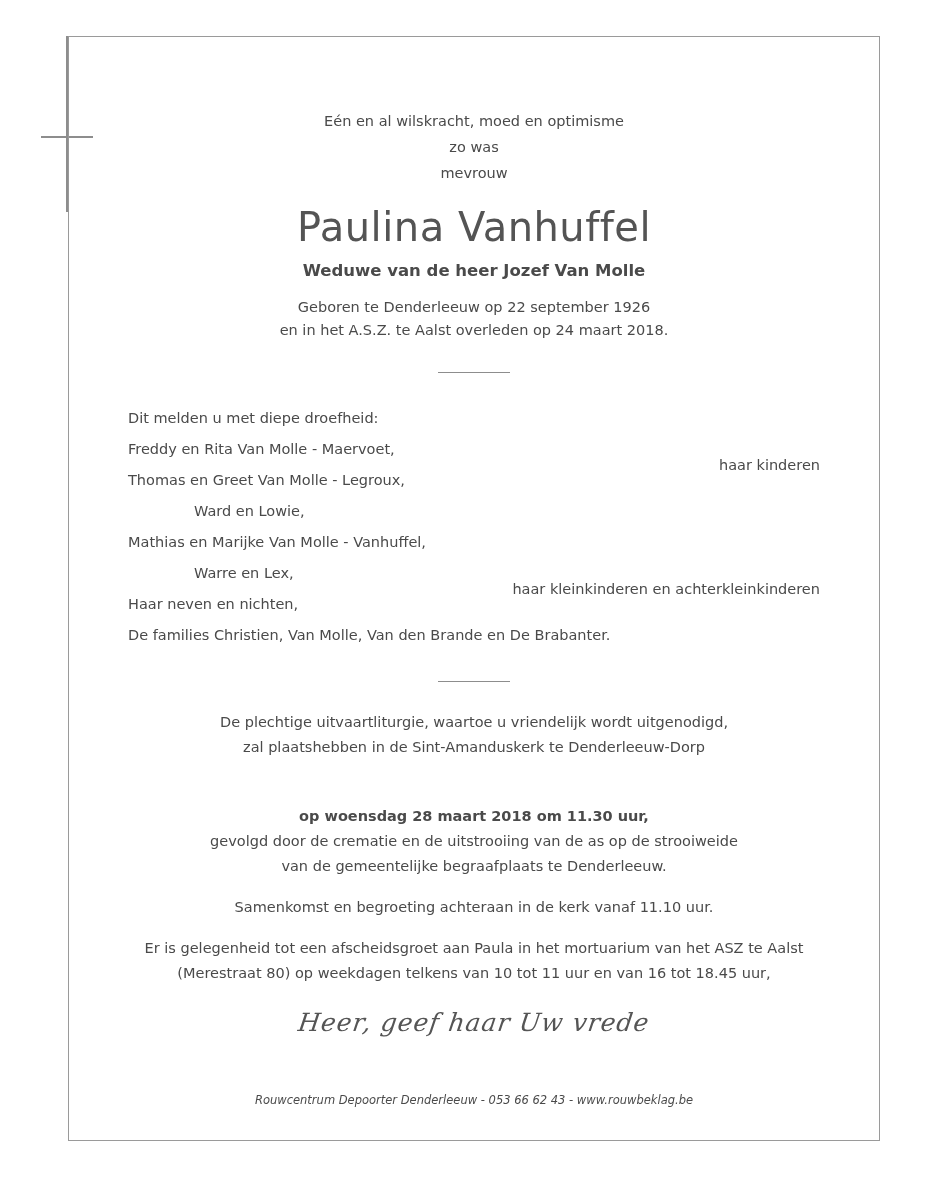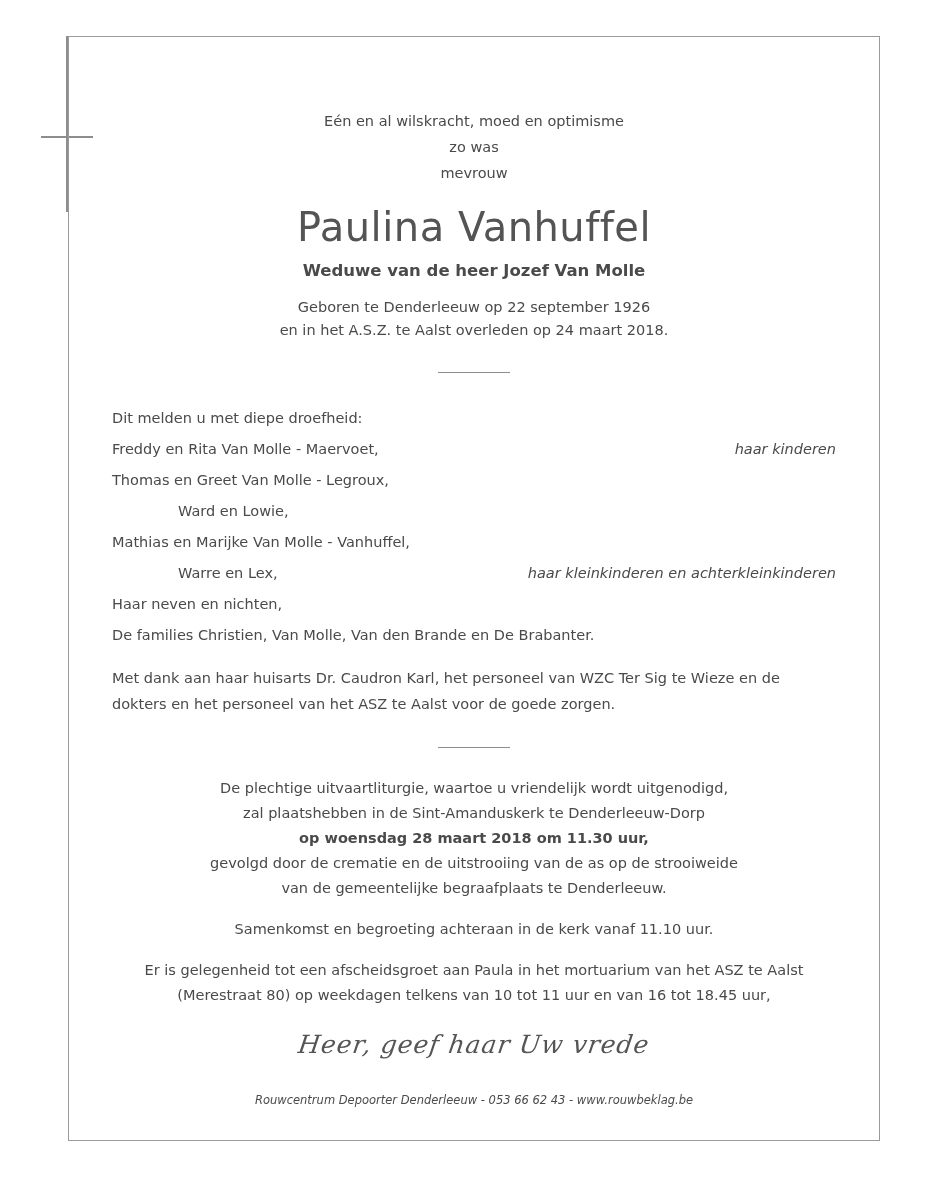--- a/index.html
+++ b/index.html
@@ -52,21 +52,21 @@
     background: #8d8d8d;
   }
 
   .content {
     position: absolute;
     left: 68px;
     top: 36px;
     width: 812px;
     height: 1105px;
     box-sizing: border-box;
-    padding: 0 44px;
+    padding: 0 60px;
   }
 
   .center { text-align: center; }
 
   .intro-line {
     font-size: 14.5px;
     line-height: 26px;
     color: #4a4a4a;
   }
   .intro-top { margin-top: 72px; }
@@ -108,42 +108,41 @@
   }
   .family-row {
     position: relative;
     display: block;
   }
   .family-row .left { display: inline-block; }
   .family-row .indent { padding-left: 66px; }
   .family-row .right {
     position: absolute;
     right: 0;
-    top: 0;
-    font-style: italic;
+    top: 16px;
     white-space: nowrap;
   }
   .family-row .right.mid {
     right: 0;
     padding-right: 0;
   }
 
   .thanks {
     margin-top: 14px;
     font-size: 14.5px;
     line-height: 26px;
     text-align: left;
   }
 
   .service-block {
     margin-top: 28px;
     font-size: 14.5px;
     line-height: 25px;
   }
-  .service-block .bold { font-weight: bold; }
+  .service-block .bold { font-weight: bold; margin-top: 44px; }
   .para-gap { margin-top: 16px; }
 
   .prayer {
     margin-top: 22px;
     font-family: "DejaVu Serif", serif;
     font-style: italic;
     font-size: 25px;
     color: #555555;
     letter-spacing: 1px;
     transform: skewX(-8deg);
@@ -216,21 +215,20 @@
     </div>
 
     <div class="family-row">
       <span class="left">Haar neven en nichten,</span>
     </div>
 
     <div class="family-row">
       <span class="left">De families Christien, Van Molle, Van den Brande en De Brabanter.</span>
     </div>
 
-    <div class="thanks">Met dank aan haar huisarts Dr. Caudron Karl, het personeel van WZC Ter Sig te Wieze en de dokters en het personeel van het ASZ te Aalst voor de goede zorgen.</div>
   </div>
 
   <div class="divider"></div>
 
   <div class="center service-block">
     <div>De plechtige uitvaartliturgie, waartoe u vriendelijk wordt uitgenodigd,</div>
     <div>zal plaatshebben in de Sint-Amanduskerk te Denderleeuw-Dorp</div>
     <div class="bold">op woensdag 28 maart 2018 om 11.30 uur,</div>
     <div>gevolgd door de crematie en de uitstrooiing van de as op de strooiweide</div>
     <div>van de gemeentelijke begraafplaats te Denderleeuw.</div>

